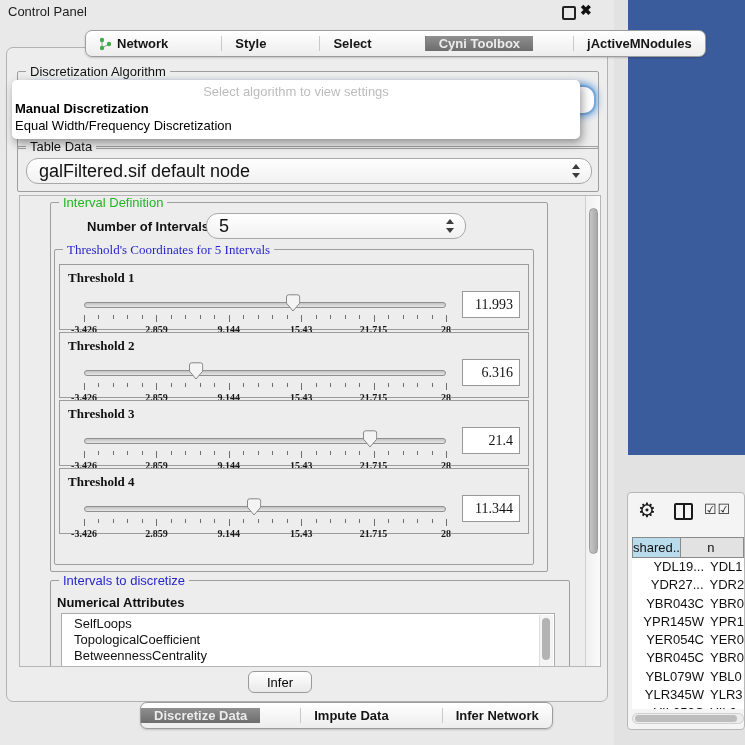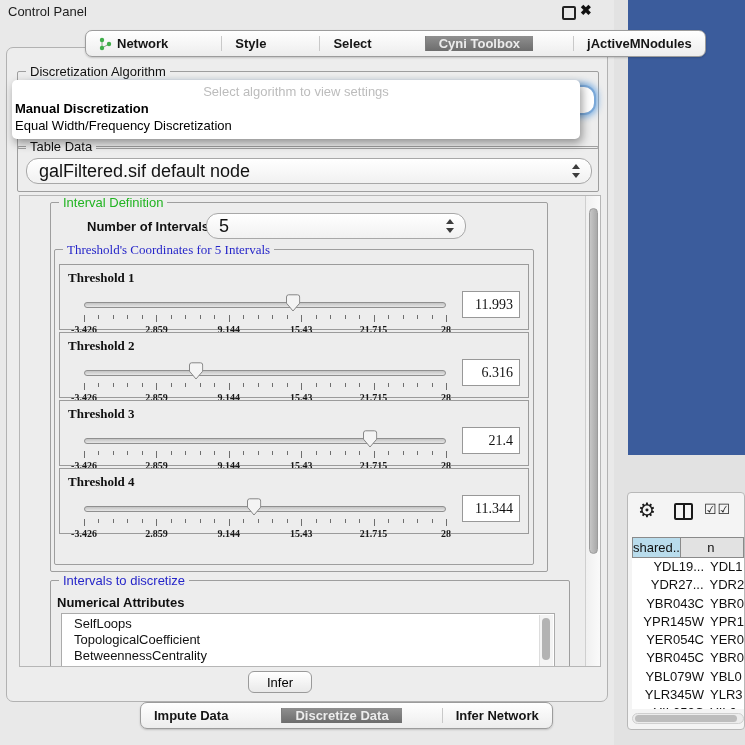--- a/index.html
+++ b/index.html
@@ -365,25 +365,25 @@
 
         <div class="vscroll">
           <div class="thumb"></div>
         </div>
       </div>
 
       <button class="applybtn">Infer</button>
     </div>
 
     <div class="tabgroup" id="bottom-tabs">
-        <div class="tab">
-          <span>Impute Data</span>
-        </div>
         <div class="tab selected">
           <span>Discretize Data</span>
+        </div>
+        <div class="tab">
+          <span>Impute Data</span>
         </div>
         <div class="tab">
           <span>Infer Network</span>
         </div>
       </div>
   </div>
 
   <div class="popup">
     <div class="ph">Select algorithm to view settings</div>
     <div id="popup-options">

